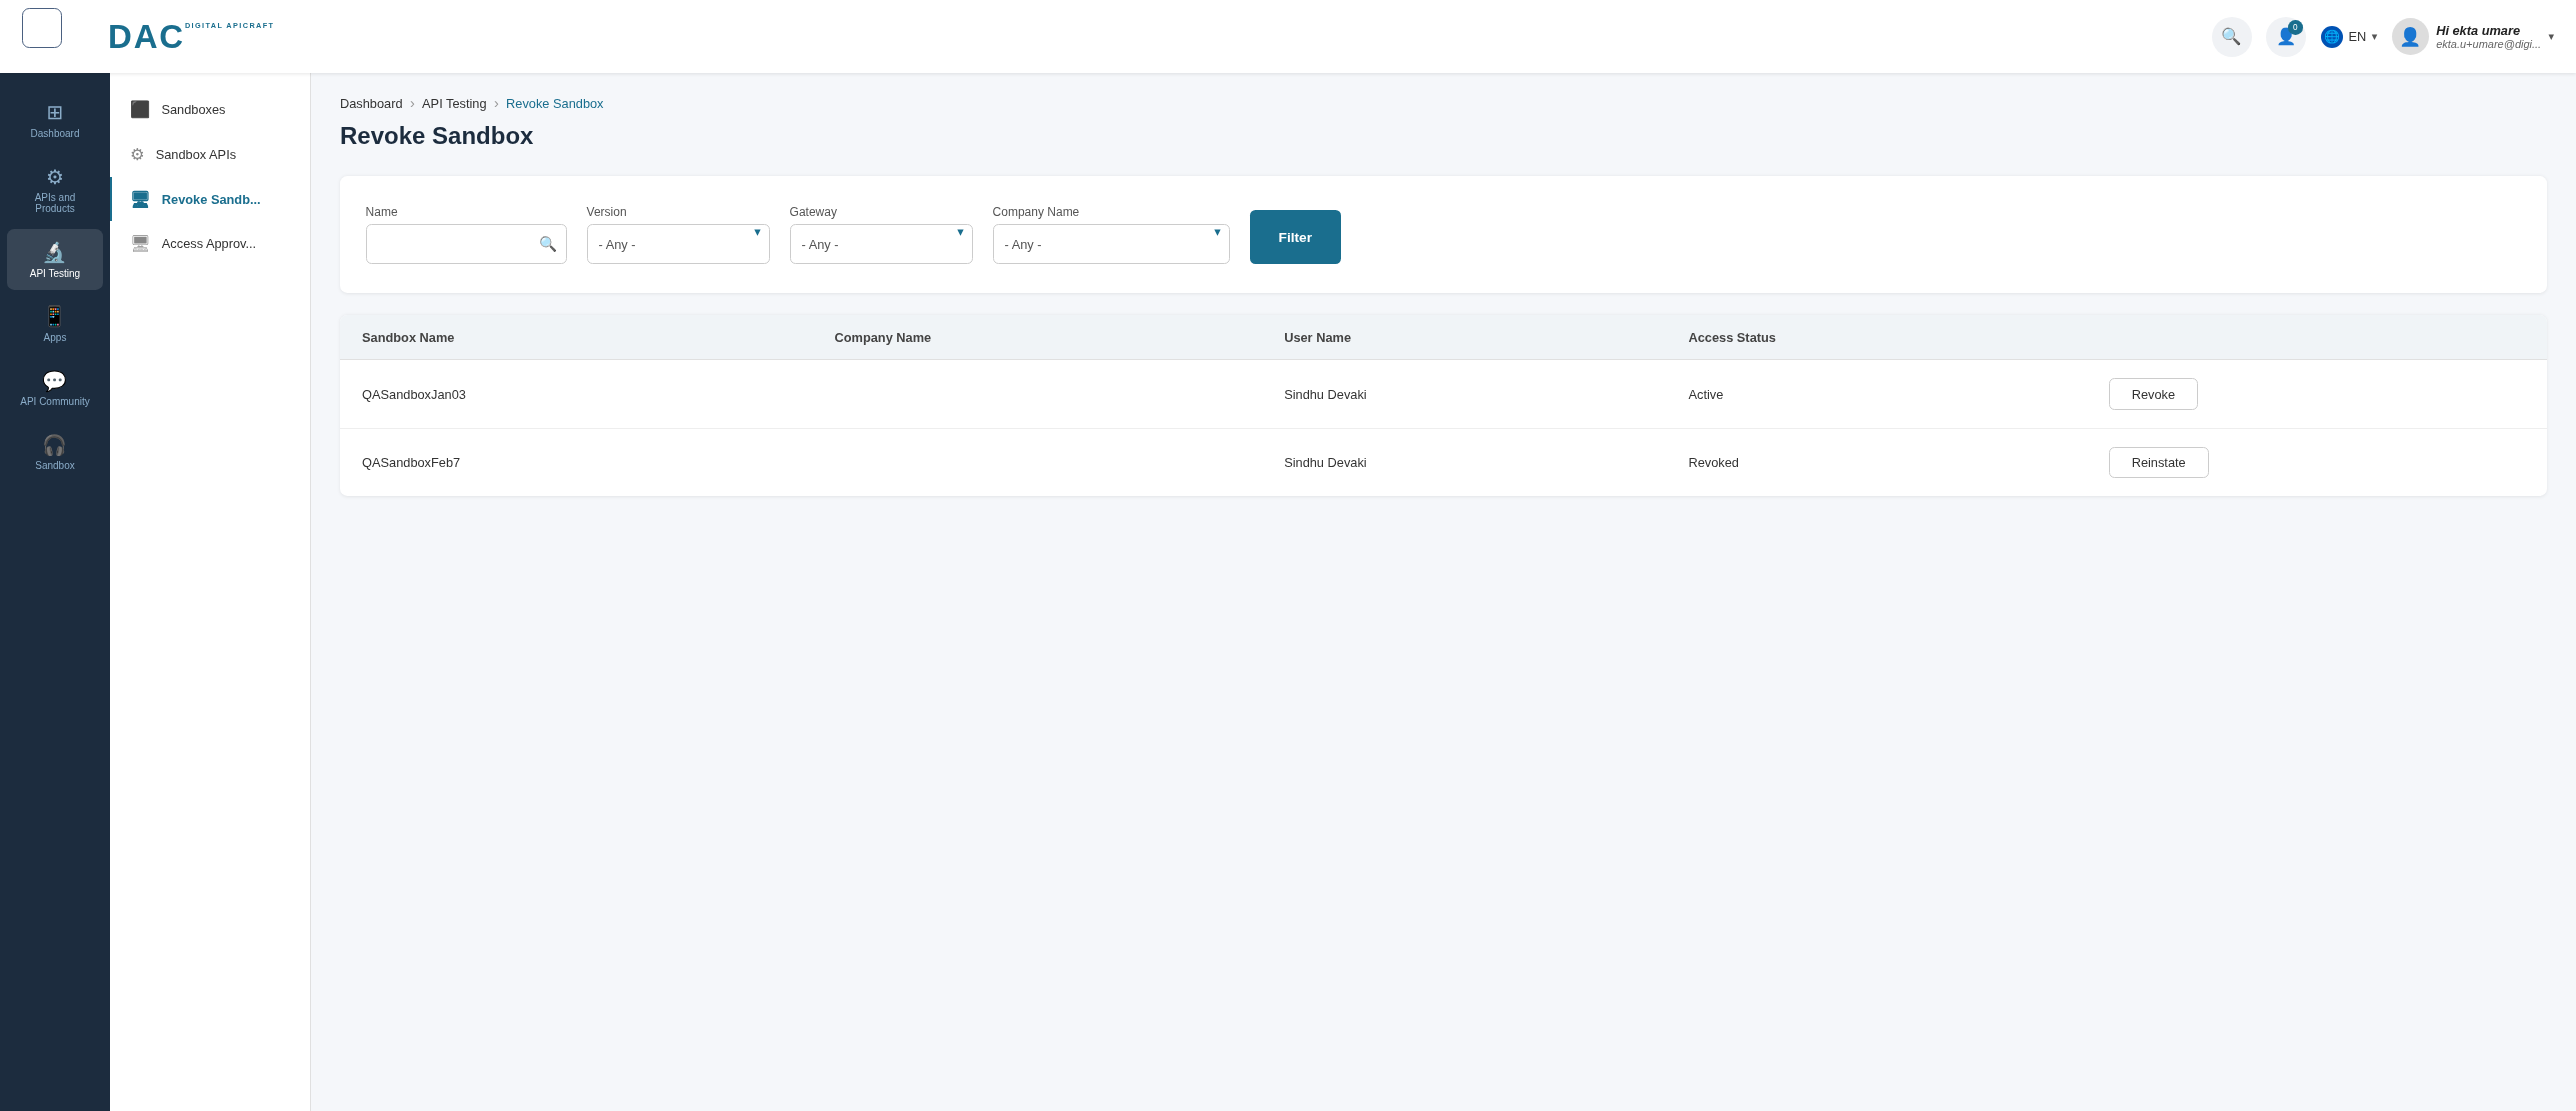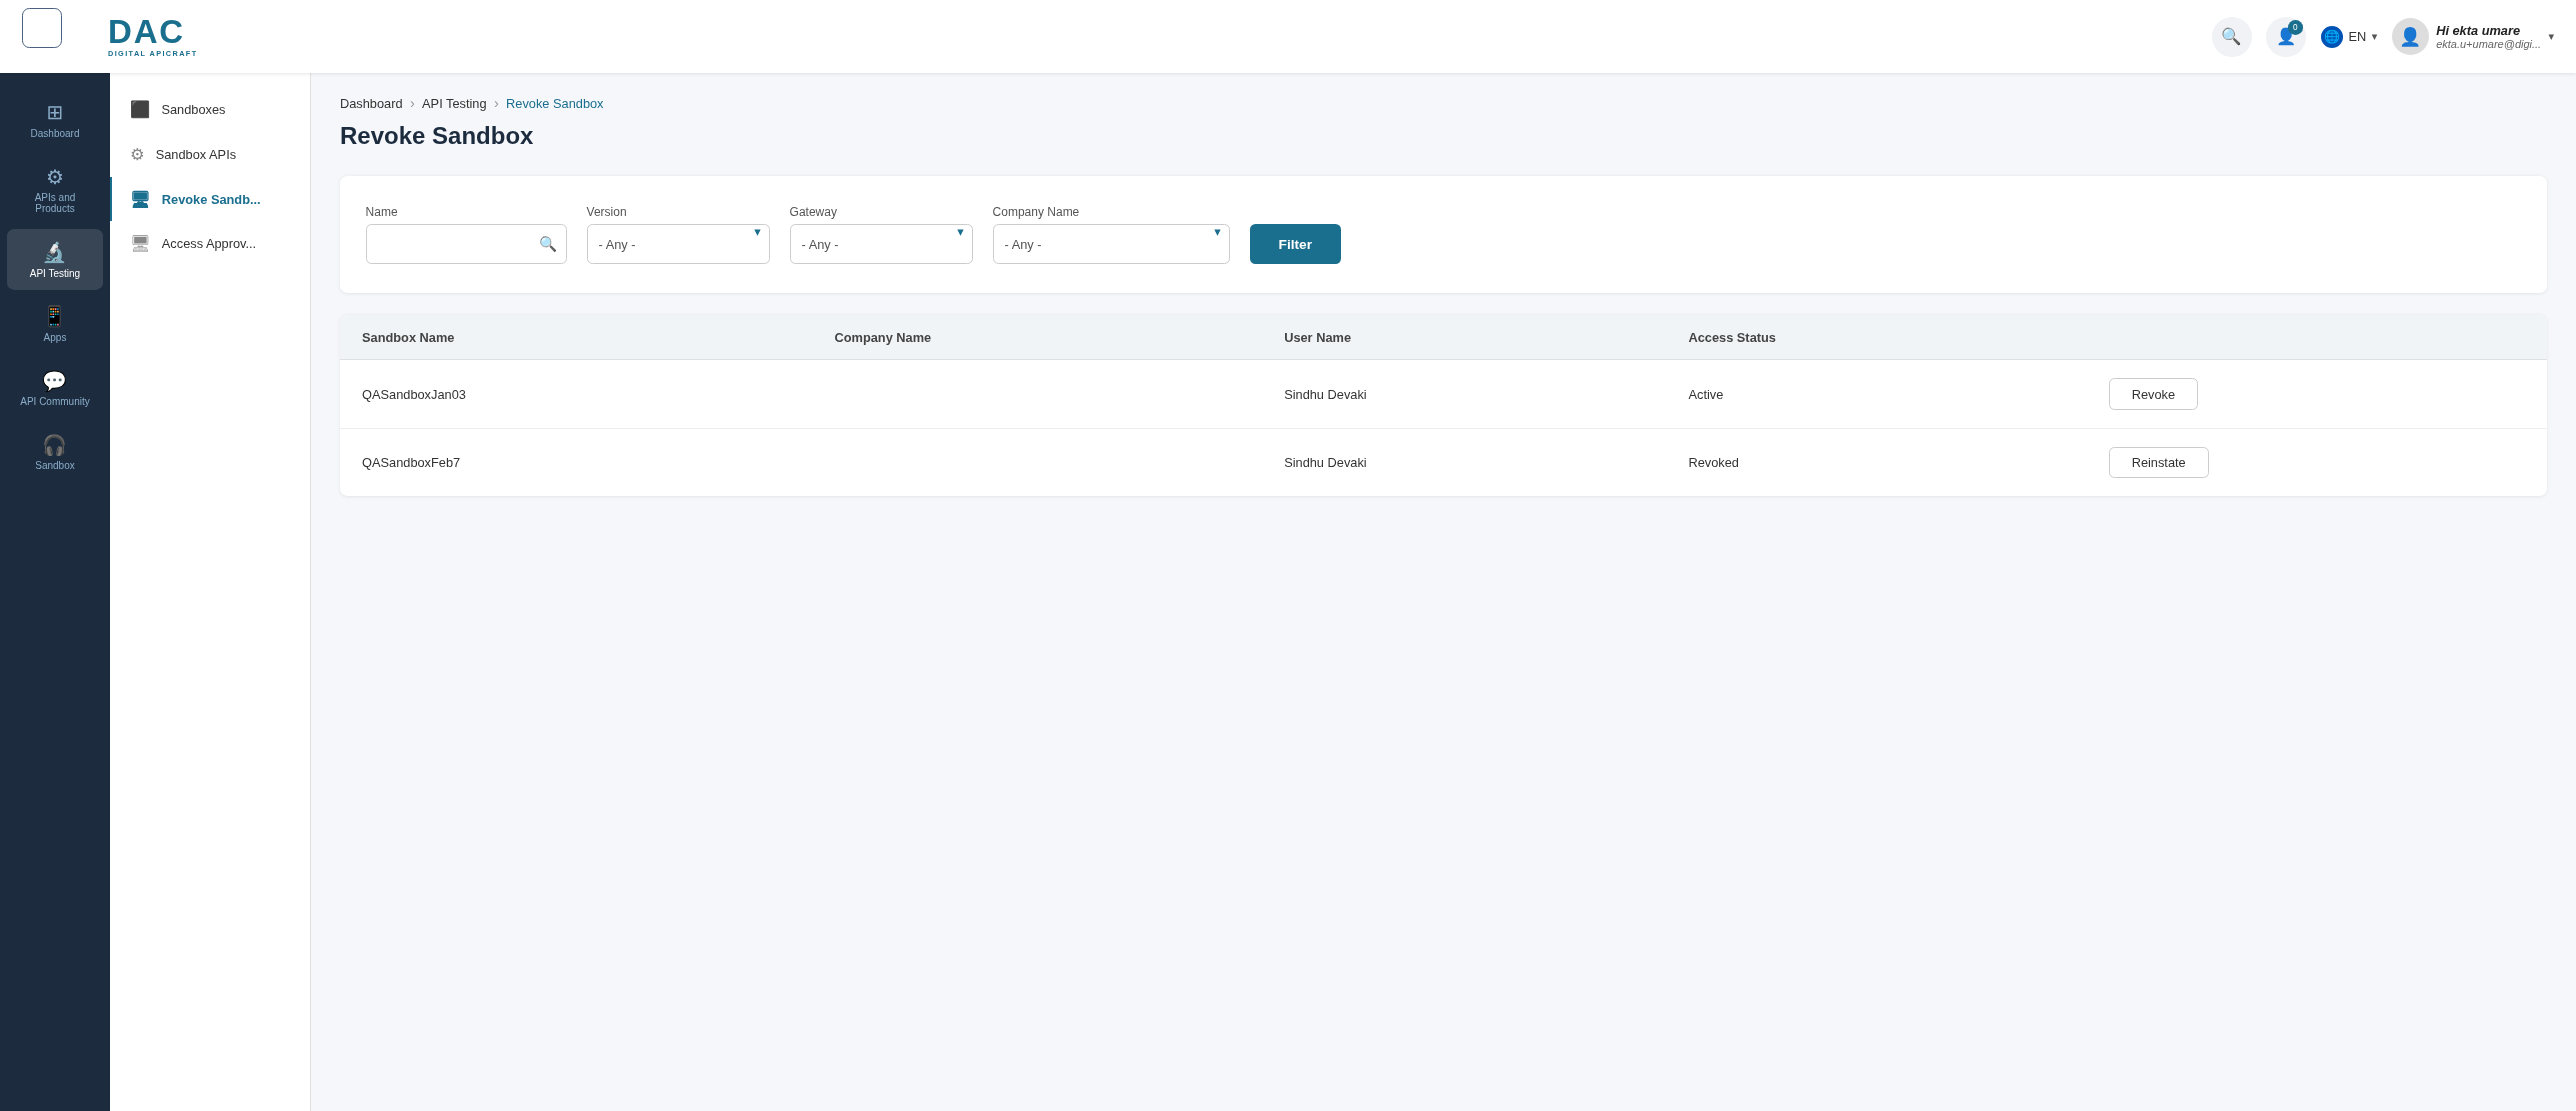--- a/index.html
+++ b/index.html
@@ -224,21 +224,21 @@
       cursor: pointer;
       outline: none;
       color: #555;
     }
     .select-arrow {
       position: absolute; right: 9px;
       color: #1a6e8e; font-size: 12.8px;
       pointer-events: none;
     }
     .filter-btn {
-      height: 40px;
+      height: 54px;
       padding: 0 29px;
       background: #1a6e8e;
       color: #fff;
       border: none;
       border-radius: 5.5px;
       font-size: 13.7px;
       font-weight: 600;
       cursor: pointer;
       white-space: nowrap;
     }
@@ -277,21 +277,21 @@
       border: 0.9px solid #ccc;
       border-radius: 5.5px;
       background: #fff;
       font-size: 12.8px;
       cursor: pointer;
       color: #333;
     }
 
     
     .logo-wrap {
-      display: flex; flex-direction: column;
+      display: flex; flex-direction: row;
     }
     .logo-dac {
       font-size: 33px;
       font-weight: 900;
       color: #1a6e8e;
       letter-spacing: 1.8px;
       line-height: 1;
     }
     .logo-sub {
       font-size: 7.3px;

